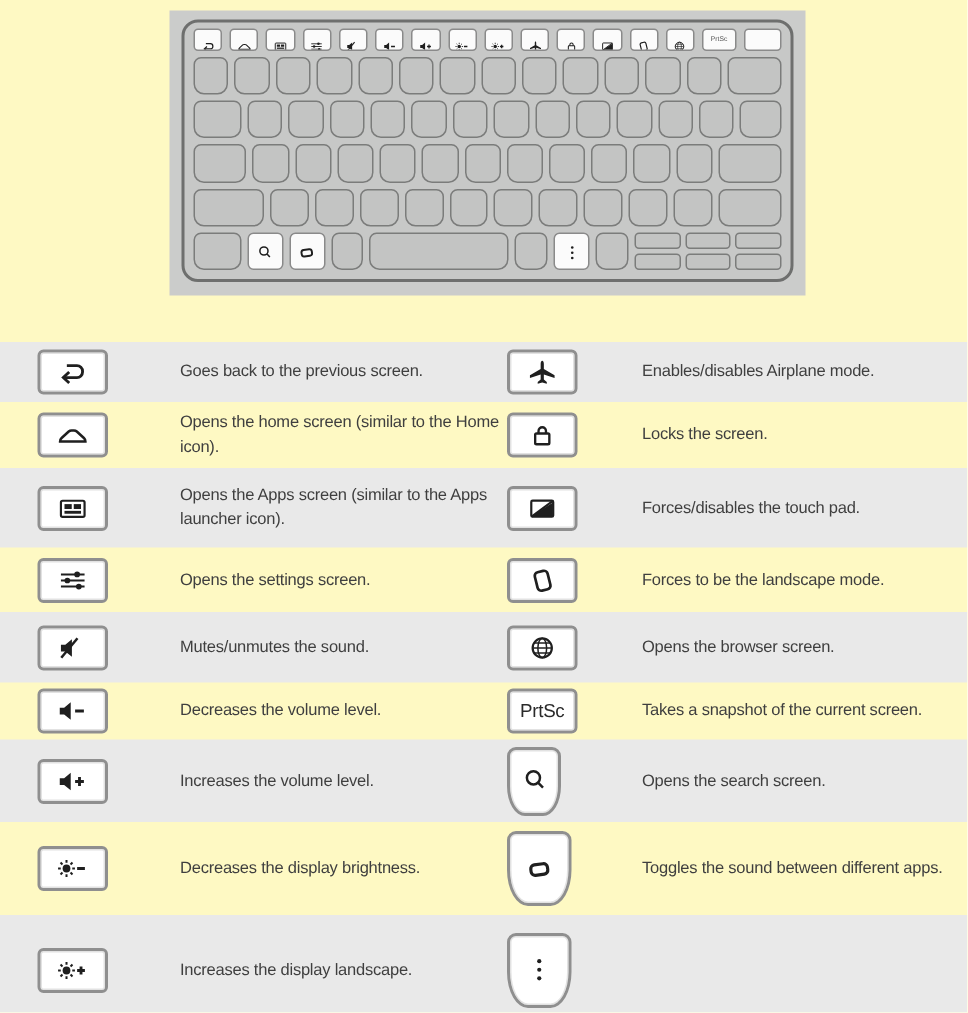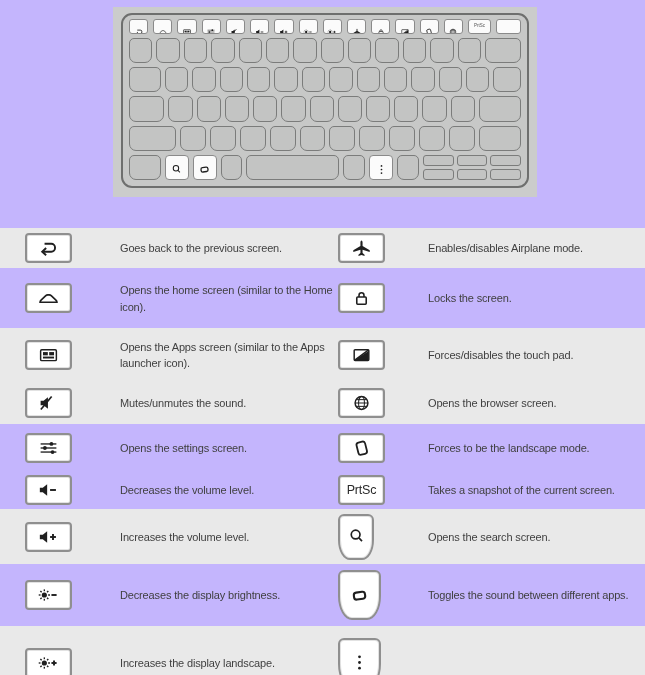--- a/index.html
+++ b/index.html
@@ -1,16 +1,16 @@
 <!DOCTYPE html>
 <html><head>
 <meta charset="utf-8">
 <style>
   html,body{margin:0;padding:0;background:#ffffff;}
-  .page{position:relative;width:645px;height:675px;background:#c4b5fd;overflow:hidden;
+  .page{position:relative;width:645px;height:675px;background:#fef9c3;overflow:hidden;
         font-family:"Liberation Sans","DejaVu Sans",sans-serif;}
 
   
   .kb-photo{position:absolute;left:113px;top:7px;width:424px;height:190px;background:#cbcccb;}
   .kb-body{position:absolute;left:8px;top:6px;right:8px;bottom:9px;background:#c7c8c7;
            border:2px solid #6e6f6e;border-radius:11px;box-sizing:border-box;
            padding:4px 6px 6px 6px;display:flex;flex-direction:column;gap:4px;}
   .kb-row{display:flex;gap:4px;flex:1;min-height:0;}
   .kb-frow{flex:0 0 15px;gap:5px;}
   .kb-key{background:#c3c4c3;border:1.5px solid #7b7c7b;border-radius:5px 5px 7px 7px;
@@ -22,21 +22,21 @@
   .kb-cluster{flex:0 0 98px;display:grid;grid-template-columns:repeat(3,1fr);
               grid-template-rows:1fr 1fr;gap:3px;}
   .kb-mini{background:#c3c4c3;border:1.5px solid #7b7c7b;border-radius:3px;box-sizing:border-box;}
   .kb-bottom .kb-key.white{border-radius:4px;}
   .kb-bottom .kb-key.white .bicon{width:13px;height:11px;display:block;}
 
   
   .func-table{position:absolute;left:0;top:228px;width:645px;}
   .trow{position:relative;width:645px;}
   .trow.gray{background:#e9e9e9;}
-  .trow:nth-child(1){height:40px}.trow:nth-child(2){height:60px}.trow:nth-child(3){height:53px}
+  .trow:nth-child(1){height:40px}.trow:nth-child(2){height:44px}.trow:nth-child(3){height:53px}
   .trow:nth-child(4){height:43px}.trow:nth-child(5){height:47px}.trow:nth-child(6){height:38px}
   .trow:nth-child(7){height:55px}.trow:nth-child(8){height:62px}.trow:nth-child(9){height:73px}
 
   .key-left{position:absolute;left:25px;top:50%;transform:translateY(-50%);}
   .desc-left{position:absolute;left:120px;top:50%;transform:translateY(-50%);width:220px;}
   .key-right{position:absolute;left:338px;top:50%;transform:translateY(-50%);}
   .desc-right{position:absolute;left:428px;top:50%;transform:translateY(-50%);width:216px;}
   .desc{font-size:11px;line-height:1.5;color:#3f3f3f;letter-spacing:-0.15px;}
 
   .keybox{box-sizing:border-box;background:#ffffff;border:2px solid #8f8f8f;border-radius:4px;
@@ -335,20 +335,49 @@
           <div class="keybox rect">
             <span class="kicon"><svg viewBox="0 0 24 16">
                 <path d="M5.7 12.7 L18.3 12.7 L18.3 4.4 Z" fill="#1f1f1f"></path>
                 <rect x="5.5" y="3.3" width="13" height="9.6" rx="0.8" fill="none" stroke="#1f1f1f" stroke-width="1.3"></rect>
                 <line x1="5.7" y1="12.8" x2="18.3" y2="3.5" stroke="#1f1f1f" stroke-width="1.3"></line>
               </svg></span>
           </div>
         </div>
         <div class="desc desc-right">Forces/disables the touch pad.</div>
       </div>
+      <div class="trow">
+        <div class="key-left">
+          <div class="keybox rect">
+            <span class="kicon"><svg viewBox="0 0 24 16">
+                <g stroke="#1f1f1f" stroke-width="1.2">
+                  <line x1="5" y1="4.4" x2="19" y2="4.4"></line>
+                  <line x1="5" y1="8" x2="19" y2="8"></line>
+                  <line x1="5" y1="11.6" x2="19" y2="11.6"></line>
+                </g>
+                <g fill="#1f1f1f">
+                  <circle cx="14.6" cy="4.4" r="1.7"></circle>
+                  <circle cx="8.8" cy="8" r="1.7"></circle>
+                  <circle cx="15.6" cy="11.6" r="1.7"></circle>
+                </g>
+              </svg></span>
+          </div>
+        </div>
+        <div class="desc desc-left">Opens the settings screen.</div>
+        <div class="key-right">
+          <div class="keybox rect">
+            <span class="kicon"><svg viewBox="0 0 24 16">
+                <g transform="rotate(-14 12 8.5)">
+                  <rect x="8.4" y="2.6" width="7.8" height="11.2" rx="2.2" fill="none" stroke="#1f1f1f" stroke-width="1.6"></rect>
+                </g>
+              </svg></span>
+          </div>
+        </div>
+        <div class="desc desc-right">Forces to be the landscape mode.</div>
+      </div>
       <div class="trow gray">
         <div class="key-left">
           <div class="keybox rect">
             <span class="kicon"><svg viewBox="0 0 24 16">
                 <path d="M11.5 2.8 L7.6 6 H5 V10 H7.6 L11.5 13.2 Z" fill="#1f1f1f"></path>
                 <line x1="5.2" y1="13.8" x2="14.8" y2="2.2" stroke="#1f1f1f" stroke-width="1.5"></line>
               </svg></span>
           </div>
         </div>
         <div class="desc desc-left">Mutes/unmutes the sound.</div>
@@ -357,49 +386,20 @@
             <span class="kicon"><svg viewBox="0 0 24 16">
                 <circle cx="12" cy="8" r="5.7" fill="none" stroke="#1f1f1f" stroke-width="1.3"></circle>
                 <ellipse cx="12" cy="8" rx="2.6" ry="5.7" fill="none" stroke="#1f1f1f" stroke-width="0.9"></ellipse>
                 <line x1="6.3" y1="8" x2="17.7" y2="8" stroke="#1f1f1f" stroke-width="0.9"></line>
                 <line x1="7.2" y1="5" x2="16.8" y2="5" stroke="#1f1f1f" stroke-width="0.9"></line>
                 <line x1="7.2" y1="11" x2="16.8" y2="11" stroke="#1f1f1f" stroke-width="0.9"></line>
               </svg></span>
           </div>
         </div>
         <div class="desc desc-right">Opens the browser screen.</div>
-      </div>
-      <div class="trow">
-        <div class="key-left">
-          <div class="keybox rect">
-            <span class="kicon"><svg viewBox="0 0 24 16">
-                <g stroke="#1f1f1f" stroke-width="1.2">
-                  <line x1="5" y1="4.4" x2="19" y2="4.4"></line>
-                  <line x1="5" y1="8" x2="19" y2="8"></line>
-                  <line x1="5" y1="11.6" x2="19" y2="11.6"></line>
-                </g>
-                <g fill="#1f1f1f">
-                  <circle cx="14.6" cy="4.4" r="1.7"></circle>
-                  <circle cx="8.8" cy="8" r="1.7"></circle>
-                  <circle cx="15.6" cy="11.6" r="1.7"></circle>
-                </g>
-              </svg></span>
-          </div>
-        </div>
-        <div class="desc desc-left">Opens the settings screen.</div>
-        <div class="key-right">
-          <div class="keybox rect">
-            <span class="kicon"><svg viewBox="0 0 24 16">
-                <g transform="rotate(-14 12 8.5)">
-                  <rect x="8.4" y="2.6" width="7.8" height="11.2" rx="2.2" fill="none" stroke="#1f1f1f" stroke-width="1.6"></rect>
-                </g>
-              </svg></span>
-          </div>
-        </div>
-        <div class="desc desc-right">Forces to be the landscape mode.</div>
       </div>
       <div class="trow">
         <div class="key-left">
           <div class="keybox rect">
             <span class="kicon"><svg viewBox="0 0 24 16">
                 <path d="M10.8 2.8 L6.9 6 H4.3 V10 H6.9 L10.8 13.2 Z" fill="#1f1f1f"></path>
                 <line x1="13.4" y1="8" x2="18.6" y2="8" stroke="#1f1f1f" stroke-width="1.7"></line>
               </svg></span>
           </div>
         </div>

